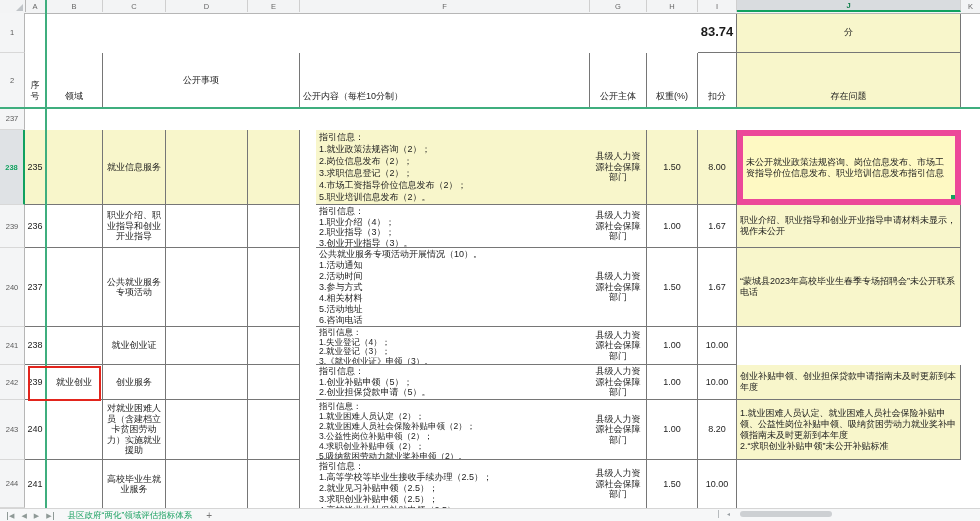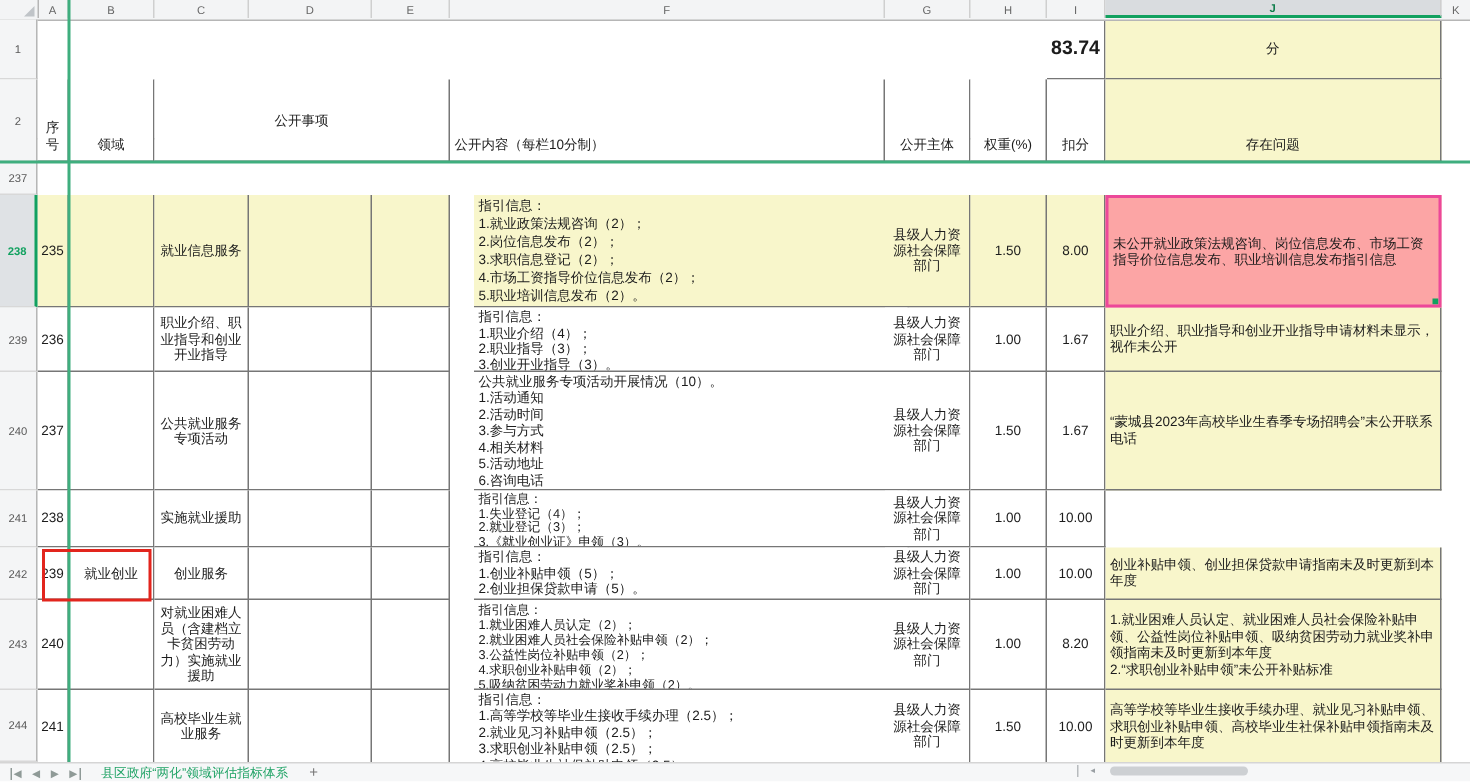--- a/index.html
+++ b/index.html
@@ -44,21 +44,21 @@
   .hl{justify-content:flex-start;text-align:left;padding-left:3px;}
   
   .title-cell{font-weight:bold;font-size:11.5px;letter-spacing:1px;margin-top:40px;}
   .score-cell{font-weight:bold;font-size:13px;}
   
   .tail span{display:block;margin-top:-6px;}
   .tail{align-items:flex-start;}
   .f237{justify-content:flex-start;align-items:flex-start;text-align:left;
         padding:1px 3px;white-space:pre-line;line-height:10px;font-size:8.5px;}
   
-  .sel{background:#fca5a5;border:2px solid #ec4899;z-index:3;}
+  .sel{background:#fef9c3;border:6px solid #ec4899;z-index:3;}
   .sel::after{content:"";position:absolute;right:0;bottom:0;width:4px;height:4px;background:#11a15f;}
   
   .freeze-v{position:absolute;left:45px;top:0;width:1.5px;height:508px;background:#3fae7e;z-index:4;}
   .freeze-h{position:absolute;left:0;top:107px;width:980px;height:1.5px;background:#3fae7e;z-index:4;}
   .redbox{position:absolute;left:28px;top:366px;width:69px;height:31px;border:2px solid #e2251d;z-index:5;}
   
   .tabbar{position:absolute;left:0;top:508px;width:980px;height:13px;background:#f6f7f8;
           border-top:1px solid #d5d5d5;display:flex;align-items:center;font-size:8px;z-index:6;}
   .nav{color:#8f9a97;font-size:7px;margin-left:7px;cursor:default;}
   .nav.barL{border-left:1px solid #8f9a97;padding-left:1px;}
@@ -167,21 +167,21 @@
 6.咨询电话</div>
     <div class="cell cg subject">县级人力资源社会保障部门</div>
     <div class="cell ch">1.50</div>
     <div class="cell ci">1.67</div>
     <div class="cell cj yl problem">“蒙城县2023年高校毕业生春季专场招聘会”未公开联系电话</div>
   </div>
 
   <div class="trow r3" style="top:327px;height:38px">
     <div class="cell ca">238</div>
     <div class="cell cb"></div>
-    <div class="cell cc item">实施就业援助</div>
+    <div class="cell cc item">就业创业证</div>
     <div class="cell cd"></div>
     <div class="cell ce"></div>
     <div class="cell cf content">指引信息：
 1.失业登记（4）；
 2.就业登记（3）；
 3.《就业创业证》申领（3）。</div>
     <div class="cell cg subject">县级人力资源社会保障部门</div>
     <div class="cell ch">1.00</div>
     <div class="cell ci">10.00</div>
   </div>
@@ -227,21 +227,20 @@
     <div class="cell cd"></div>
     <div class="cell ce"></div>
     <div class="cell cf content">指引信息：
 1.高等学校等毕业生接收手续办理（2.5）；
 2.就业见习补贴申领（2.5）；
 3.求职创业补贴申领（2.5）；
 4.高校毕业生社保补贴申领（2.5）；</div>
     <div class="cell cg subject">县级人力资源社会保障部门</div>
     <div class="cell ch">1.50</div>
     <div class="cell ci">10.00</div>
-    <div class="cell cj yl problem">高等学校等毕业生接收手续办理、就业见习补贴申领、求职创业补贴申领、高校毕业生社保补贴申领指南未及时更新到本年度</div>
   </div>
 
   <div class="freeze-v"></div>
   <div class="freeze-h"></div>
   <div class="redbox"></div>
 
   <div class="tabbar">
     <span class="nav barL">◀</span>
     <span class="nav">◀</span>
     <span class="nav">▶</span>

